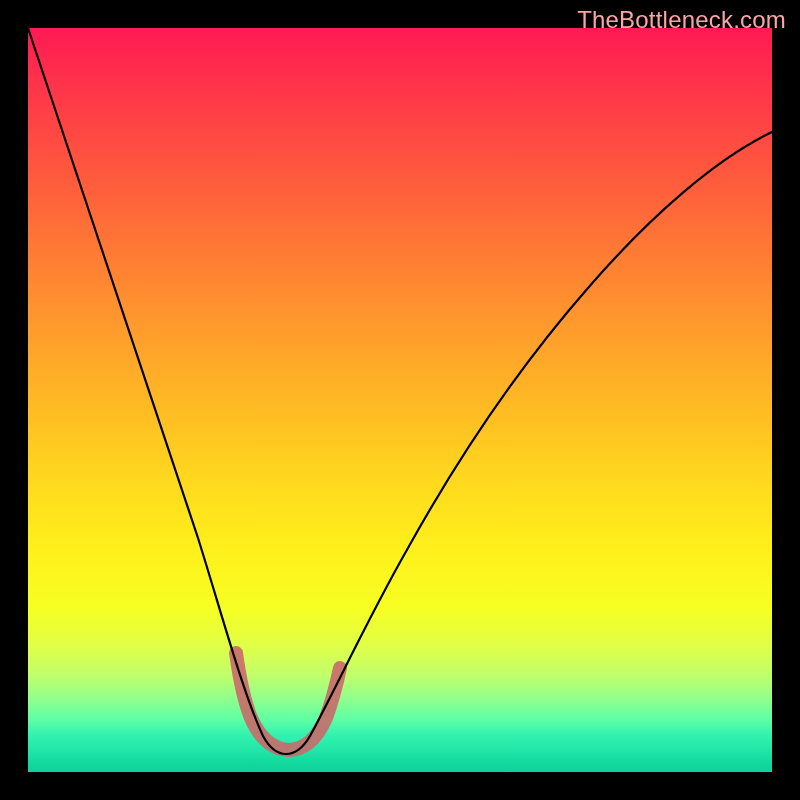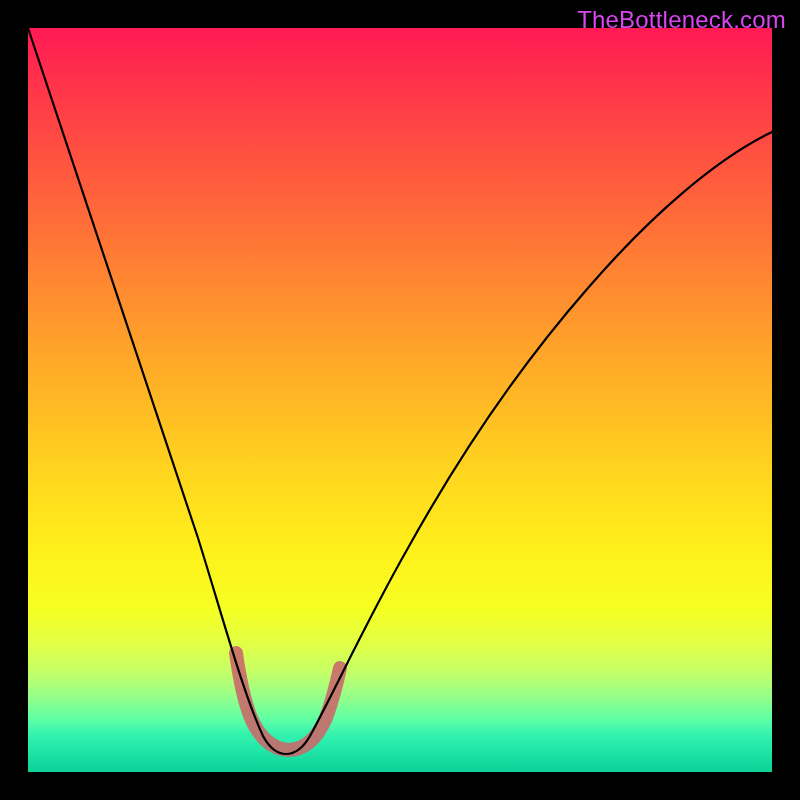--- a/index.html
+++ b/index.html
@@ -9,21 +9,21 @@
     width: 800px;
     height: 800px;
     background: #000;
   }
   .watermark {
     position: absolute;
     top: 6px;
     right: 14px;
     font-family: Arial, Helvetica, sans-serif;
     font-size: 24px;
-    color: #d946ef;
+    color: #fca5a5;
     letter-spacing: 0.2px;
   }
   .plot-area {
     position: absolute;
     left: 28px;
     top: 28px;
     width: 744px;
     height: 744px;
     background: linear-gradient(to bottom,
       #ff1a53 0%,

